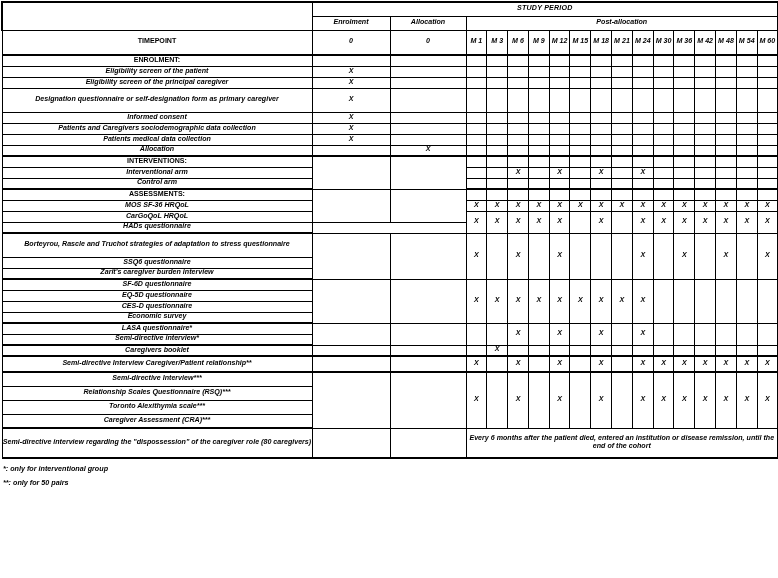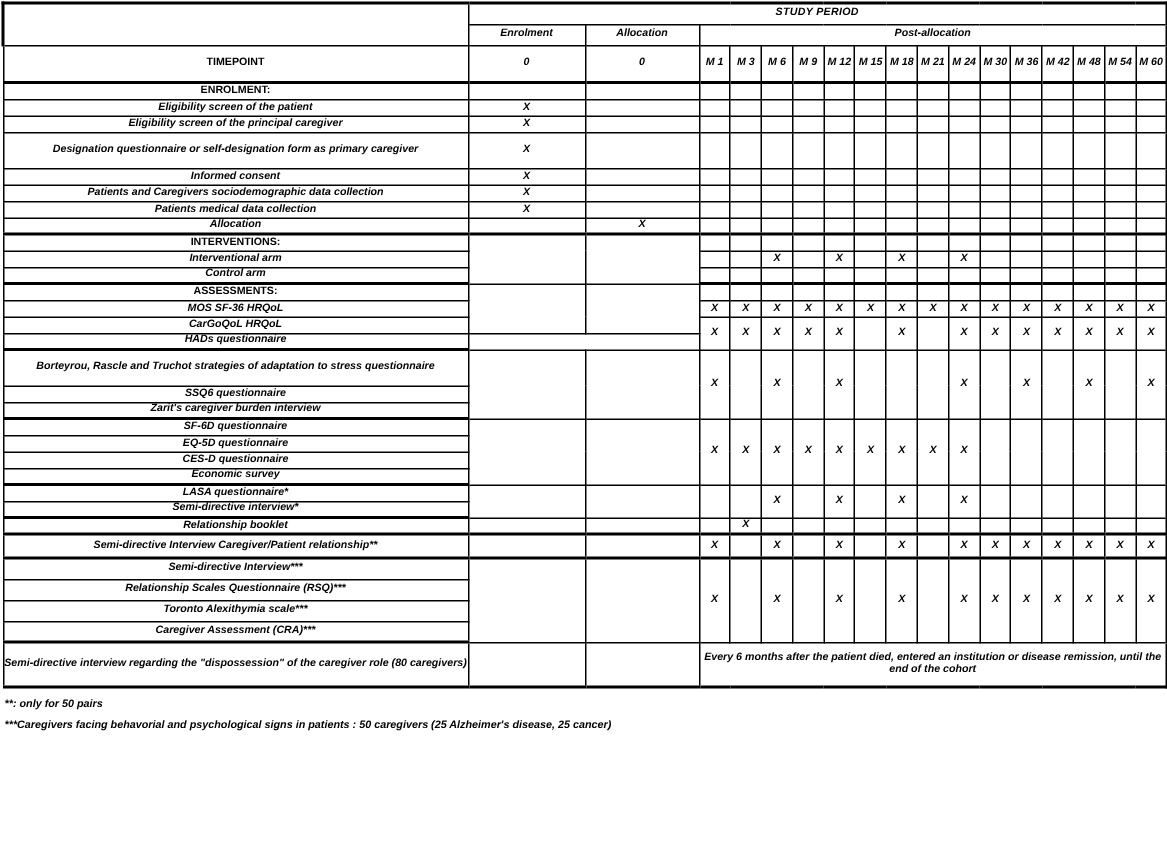--- a/index.html
+++ b/index.html
@@ -506,21 +506,21 @@
         <td rowspan="2"></td>
         <td rowspan="2"></td>
         <td rowspan="2"></td>
         <td rowspan="2" class="thick-right"></td>
       </tr>
       <tr>
         <td class="lbl thick-bottom" style="height:11px;">Semi-directive interview*</td>
       </tr>
 
       <tr>
-        <td class="lbl thick-bottom" style="height:11px;">Relationship booklet</td>
+        <td class="lbl thick-bottom" style="height:11px;">Caregivers booklet</td>
         <td class="thick-bottom"></td>
         <td class="thick-bottom"></td>
         <td class="thick-bottom"></td>
         <td class="x thick-bottom">X</td>
         <td class="thick-bottom"></td>
           <td class="thick-bottom"></td>
         <td class="thick-bottom"></td>
           <td class="thick-bottom"></td>
         <td class="thick-bottom"></td>
           <td class="thick-bottom"></td>
@@ -587,16 +587,16 @@
       <tr>
         <td class="lbl thick-bottom" style="height:30px;">Semi-directive interview regarding the "dispossession" of the caregiver role  (80 caregivers)</td>
         <td class="thick-bottom"></td>
         <td class="thick-bottom"></td>
         <td colspan="15" class="note thick-bottom thick-right">Every 6 months after the patient died, entered an institution or disease remission, until the end of the cohort</td>
       </tr>
     </tbody>
   </table>
 
   <div class="footnotes">
+    <div>*: only for interventional group</div>
     <div>**: only for 50 pairs</div>
-    <div>***Caregivers facing behavorial and psychological signs in patients :  50 caregivers (25 Alzheimer's disease, 25 cancer)</div>
   </div>
 </div>
 
 </body></html>

